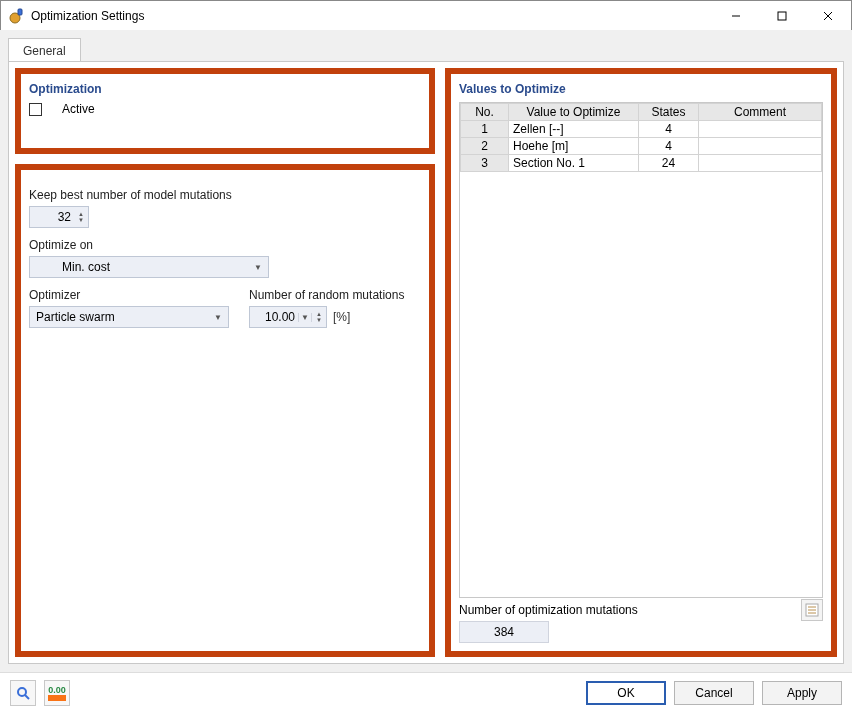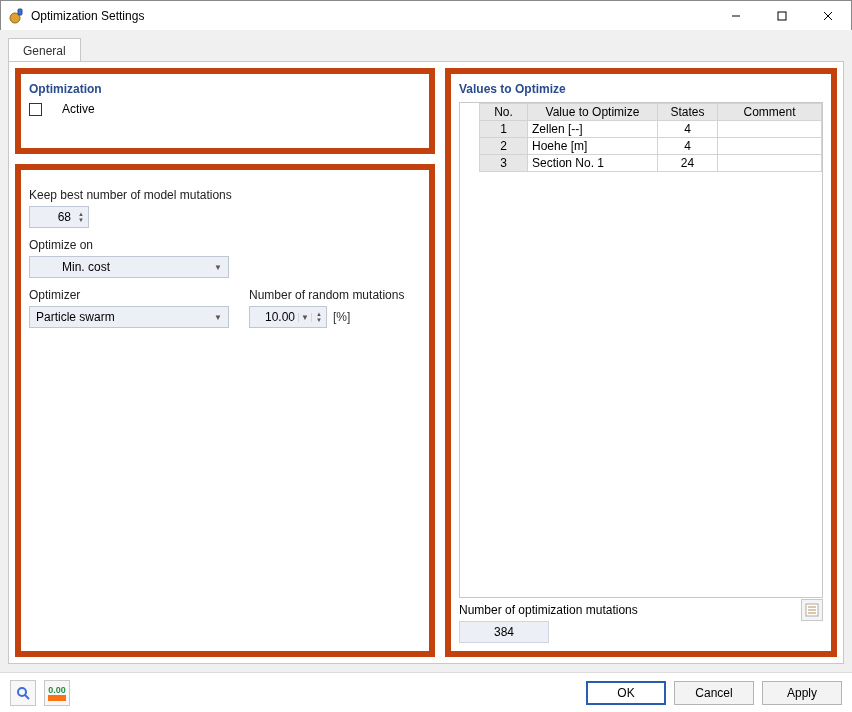--- a/index.html
+++ b/index.html
@@ -44,21 +44,21 @@
 
   .rand-row { display:flex; align-items:center; gap:6px; }
   .rand-spin { display:flex; align-items:center; height:22px; border:1px solid #bfc7d5; background:#eceff6; }
   .rand-spin .val { width:48px; text-align:right; padding-right:3px; }
   .rand-spin .chev { width:14px; text-align:center; font-size:8px; color:#555; border-left:1px solid #d0d4de; border-right:1px solid #d0d4de; }
   .rand-spin .arrows { width:14px; display:flex; flex-direction:column; justify-content:center; align-items:center; }
   .rand-spin .arrows span { font-size:6px; line-height:6px; color:#555; }
   .unit { color:#333; }
 
   
-  .grid { border:1px solid #c8c8c8; height:496px; display:flex; flex-direction:column;padding-left:19px; }
+  .grid { border:1px solid #c8c8c8; height:496px; display:flex; flex-direction:column; }
   .grid table { border-collapse:collapse; width:100%; table-layout:fixed; }
   .grid th, .grid td { border:1px solid #d3d3d3; height:17px; padding:0 4px; white-space:nowrap; overflow:hidden; }
   .grid th { background:#e7e7e7; font-weight:normal; text-align:center; }
   .grid td { background:#fff; }
   .grid td.rownum { background:#e7e7e7; text-align:center; }
   .grid td.num { text-align:center; }
   .grid .rest { flex:1; background:#fff; }
 
   .opt-count-row { display:flex; align-items:center; gap:10px; margin-top:auto; }
   .opt-count { width:90px; height:22px; border:1px solid #d0d4de; background:#eceff6; text-align:center; line-height:20px; }
@@ -120,29 +120,29 @@
           <label class="checkbox">
             <span class="box"></span>
             <span>Active</span>
           </label>
         </div>
 
         <div class="panel" style="flex:1;">
 
           <div class="field-label">Keep best number of model mutations</div>
           <div class="spin">
-            <span class="val">68</span>
+            <span class="val">32</span>
             <span class="arrows">
                 <span>▲</span>
                 <span>▼</span>
               </span>
           </div>
 
           <div class="field-label">Optimize on</div>
-          <div class="select" style="width:200px;padding-left:32px;">
+          <div class="select" style="width:240px;padding-left:32px;">
             <span>Min. cost</span>
             <span class="chev">▼</span>
           </div>
 
           <div class="row2">
             <div style="width:200px;">
               <div class="field-label">Optimizer</div>
               <div class="select" style="width:200px;">
                 <span>Particle swarm</span>
                 <span class="chev">▼</span>

